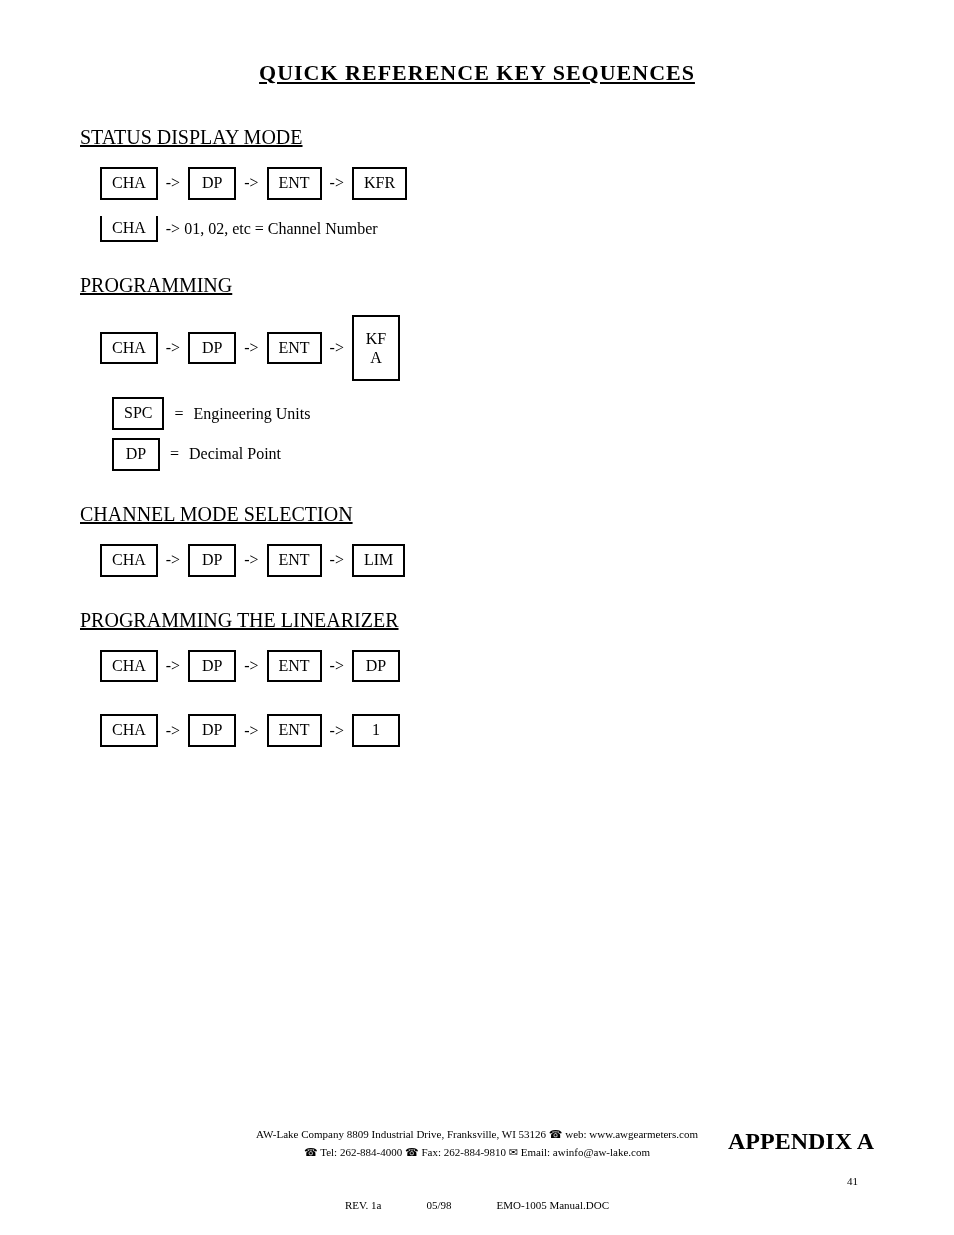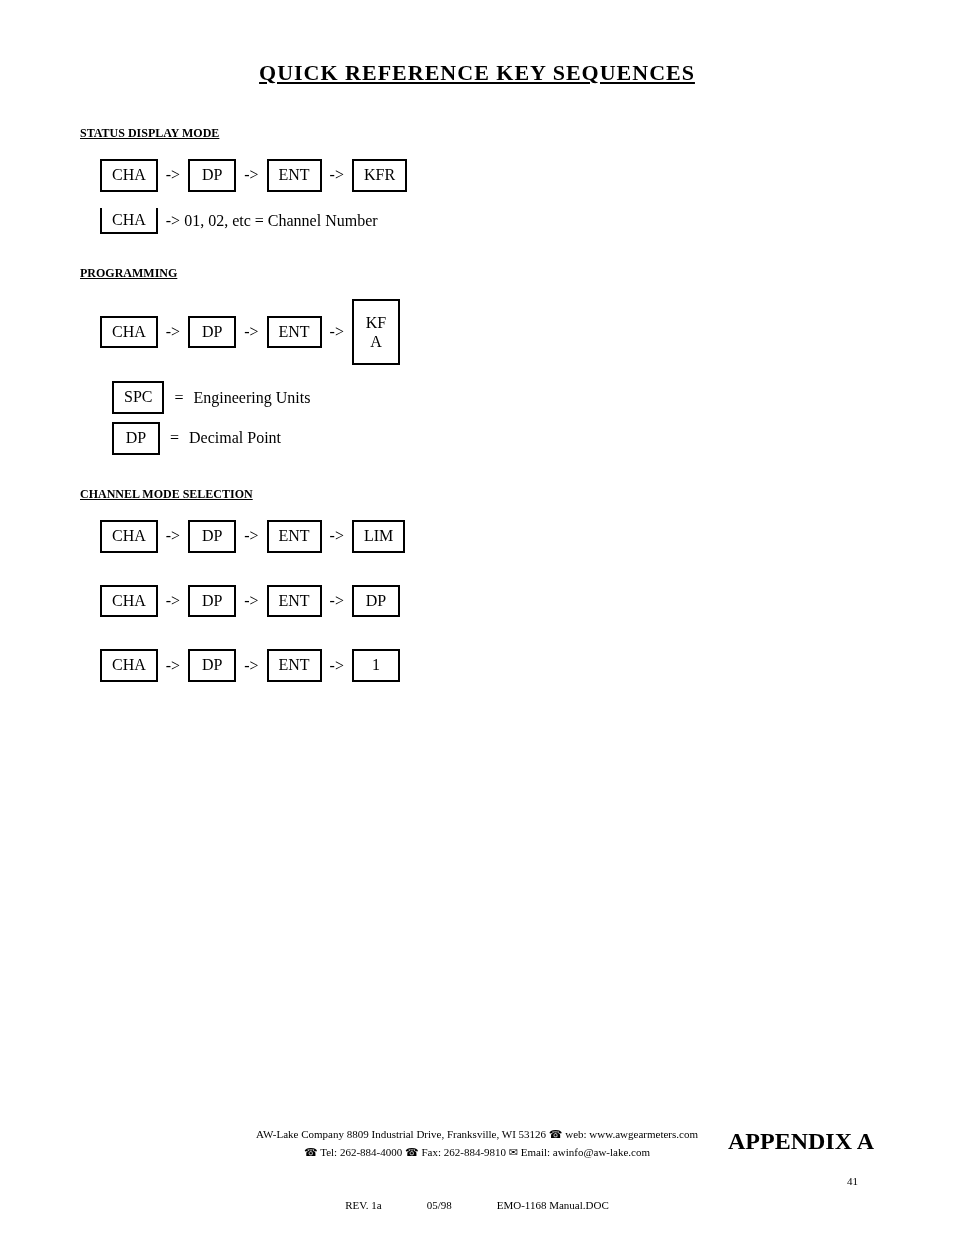--- a/index.html
+++ b/index.html
@@ -20,22 +20,22 @@
       text-decoration: underline;
       margin-bottom: 40px;
       letter-spacing: 1px;
     }
 
     .section {
       margin-bottom: 32px;
     }
 
     .section-title {
-      font-size: 12px;
-      font-weight: bold;
+      font-size: 20px;
+      font-weight: normal;
       text-decoration: underline;
       margin-bottom: 18px;
     }
 
     .key-sequence {
       display: flex;
       align-items: center;
       gap: 6px;
       margin-bottom: 16px;
       margin-left: 20px;
@@ -170,20 +170,21 @@
     <span class="arrow">-&gt;</span>
     <div class="key-box">DP</div>
     <span class="arrow">-&gt;</span>
     <div class="key-box">ENT</div>
     <span class="arrow">-&gt;</span>
     <div class="key-box">LIM</div>
   </div>
 </div>
 
 <div class="section">
+  <div class="section-title">PROGRAMMING THE LINEARIZER</div>
 
   <div class="key-sequence">
     <div class="key-box">CHA</div>
     <span class="arrow">-&gt;</span>
     <div class="key-box">DP</div>
     <span class="arrow">-&gt;</span>
     <div class="key-box">ENT</div>
     <span class="arrow">-&gt;</span>
     <div class="key-box">DP</div>
   </div>
@@ -205,17 +206,17 @@
 <div class="appendix-block">
   <div class="appendix-title">APPENDIX A</div>
 </div>
 
 <div class="footer">
   <div>AW-Lake Company 8809 Industrial Drive, Franksville, WI 53126  ☎ web: www.awgearmeters.com</div>
   <div>☎ Tel:  262-884-4000  ☎ Fax:  262-884-9810  ✉ Email: awinfo@aw-lake.com</div>
   <div style="display:flex; justify-content:center; gap:45px;margin-top:36px;">
     <span>REV. 1a</span>
     <span>05/98</span>
-    <span>EMO-1168 Manual.DOC</span>
+    <span>EMO-1005 Manual.DOC</span>
   </div>
 </div>
 
 <div style="position:absolute; bottom:48px; right:96px; font-size:11px;">41</div>
 
 </body></html>

